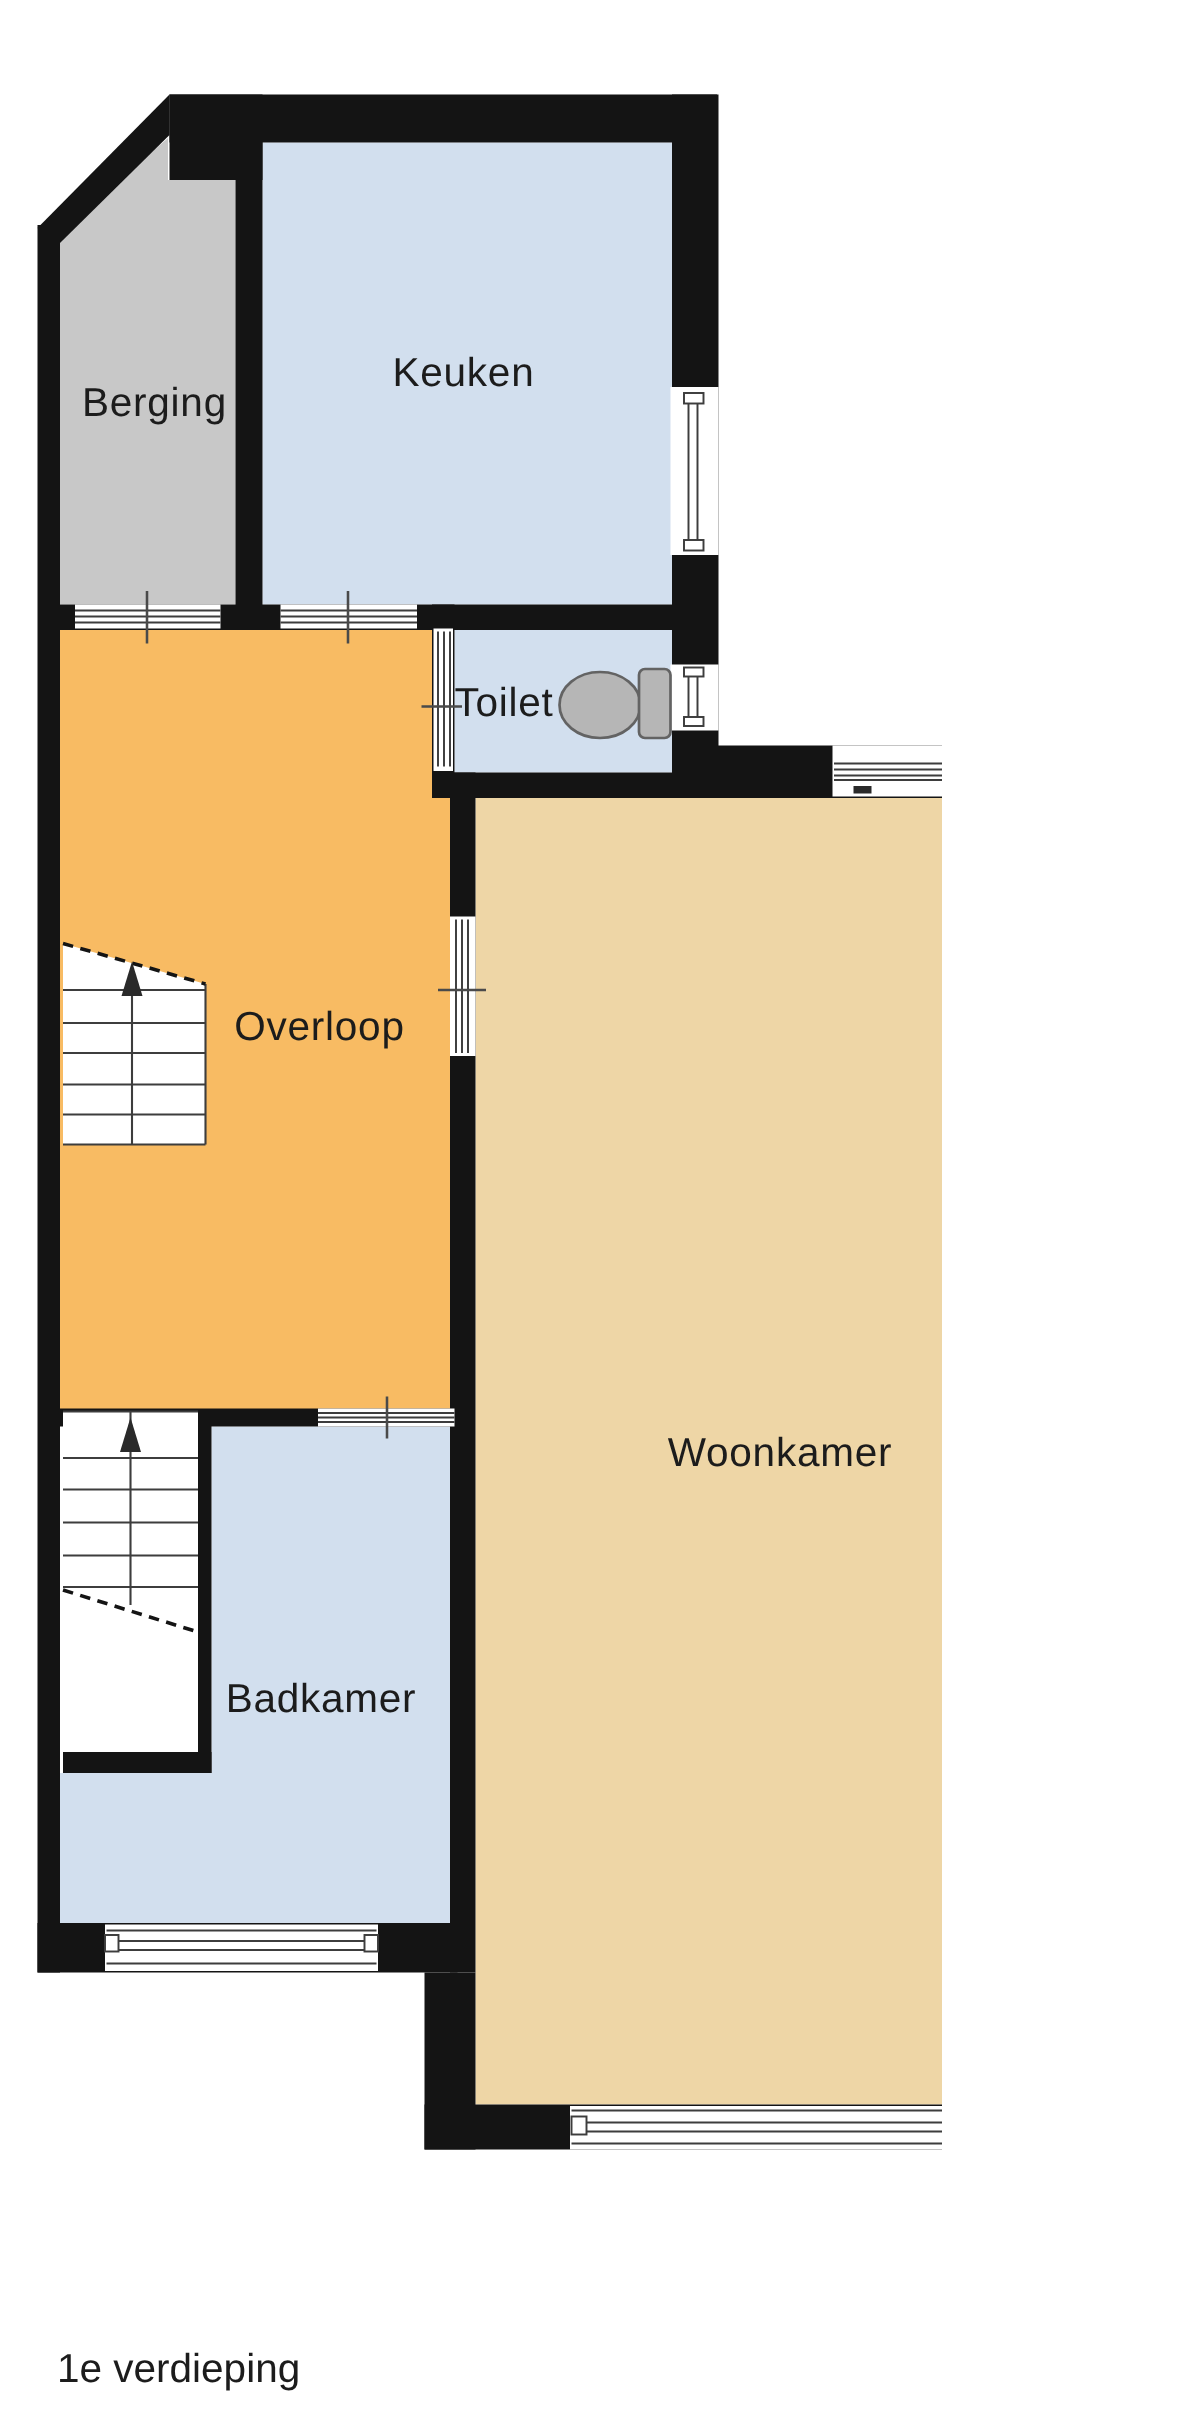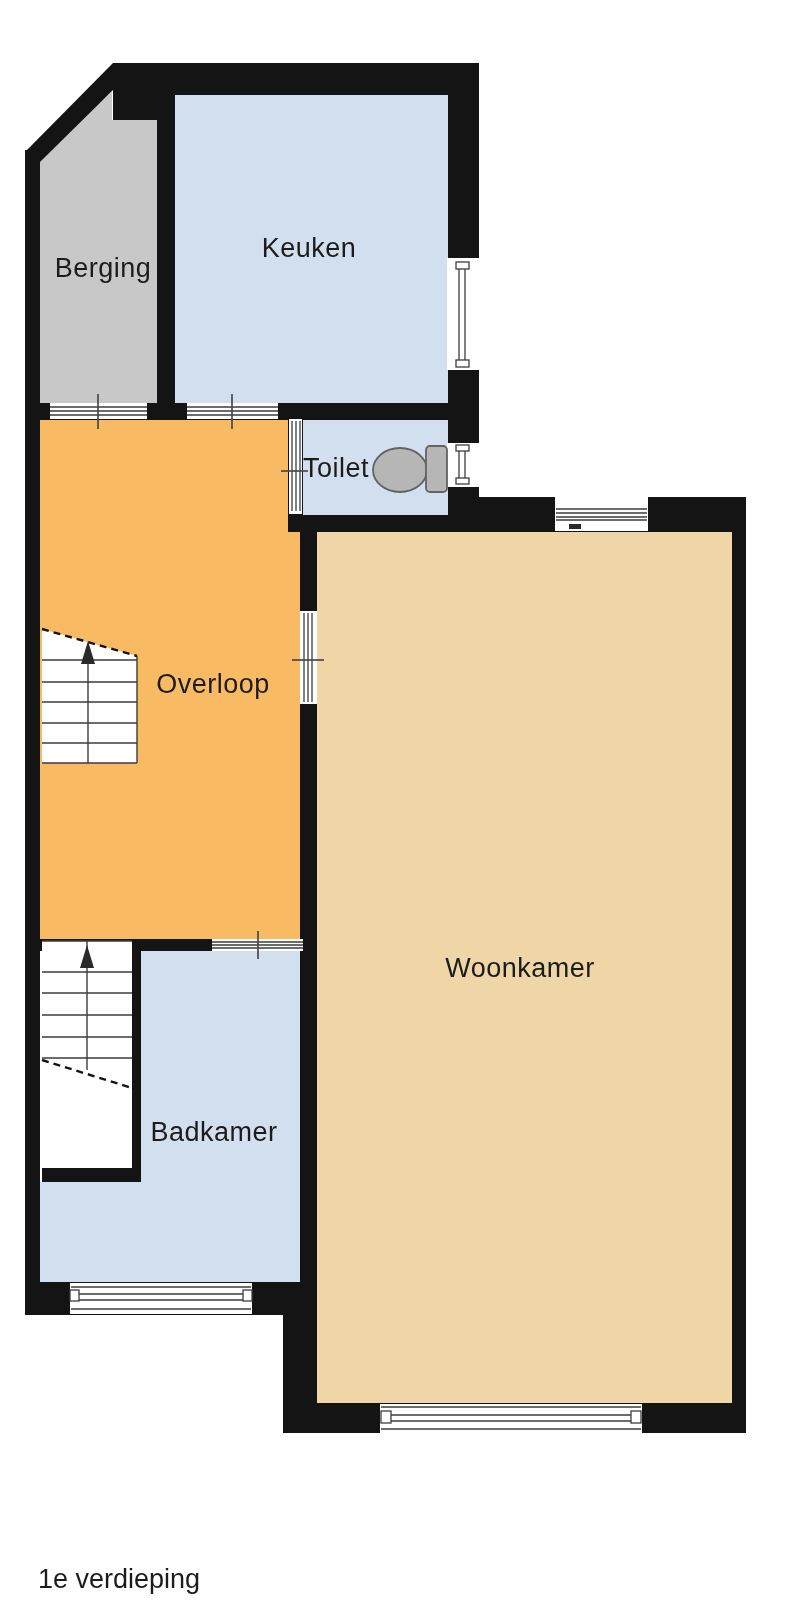--- a/index.html
+++ b/index.html
@@ -1,18 +1,18 @@
 <!DOCTYPE html>
 <html><head>
 <meta charset="utf-8">
 <style>
   html, body { margin: 0; padding: 0; background: #ffffff; }
   .stage {
     position: relative;
-    width: 789px;
+    width: 628px;
     height: 1620px;
     background: #ffffff;
     overflow: hidden;
     font-family: "Liberation Sans", sans-serif;
   }
   svg { position: absolute; left: 0; top: 0; }
   text {
     font-family: "Liberation Sans", sans-serif;
     font-size: 27px;
     letter-spacing: 0.5px;

